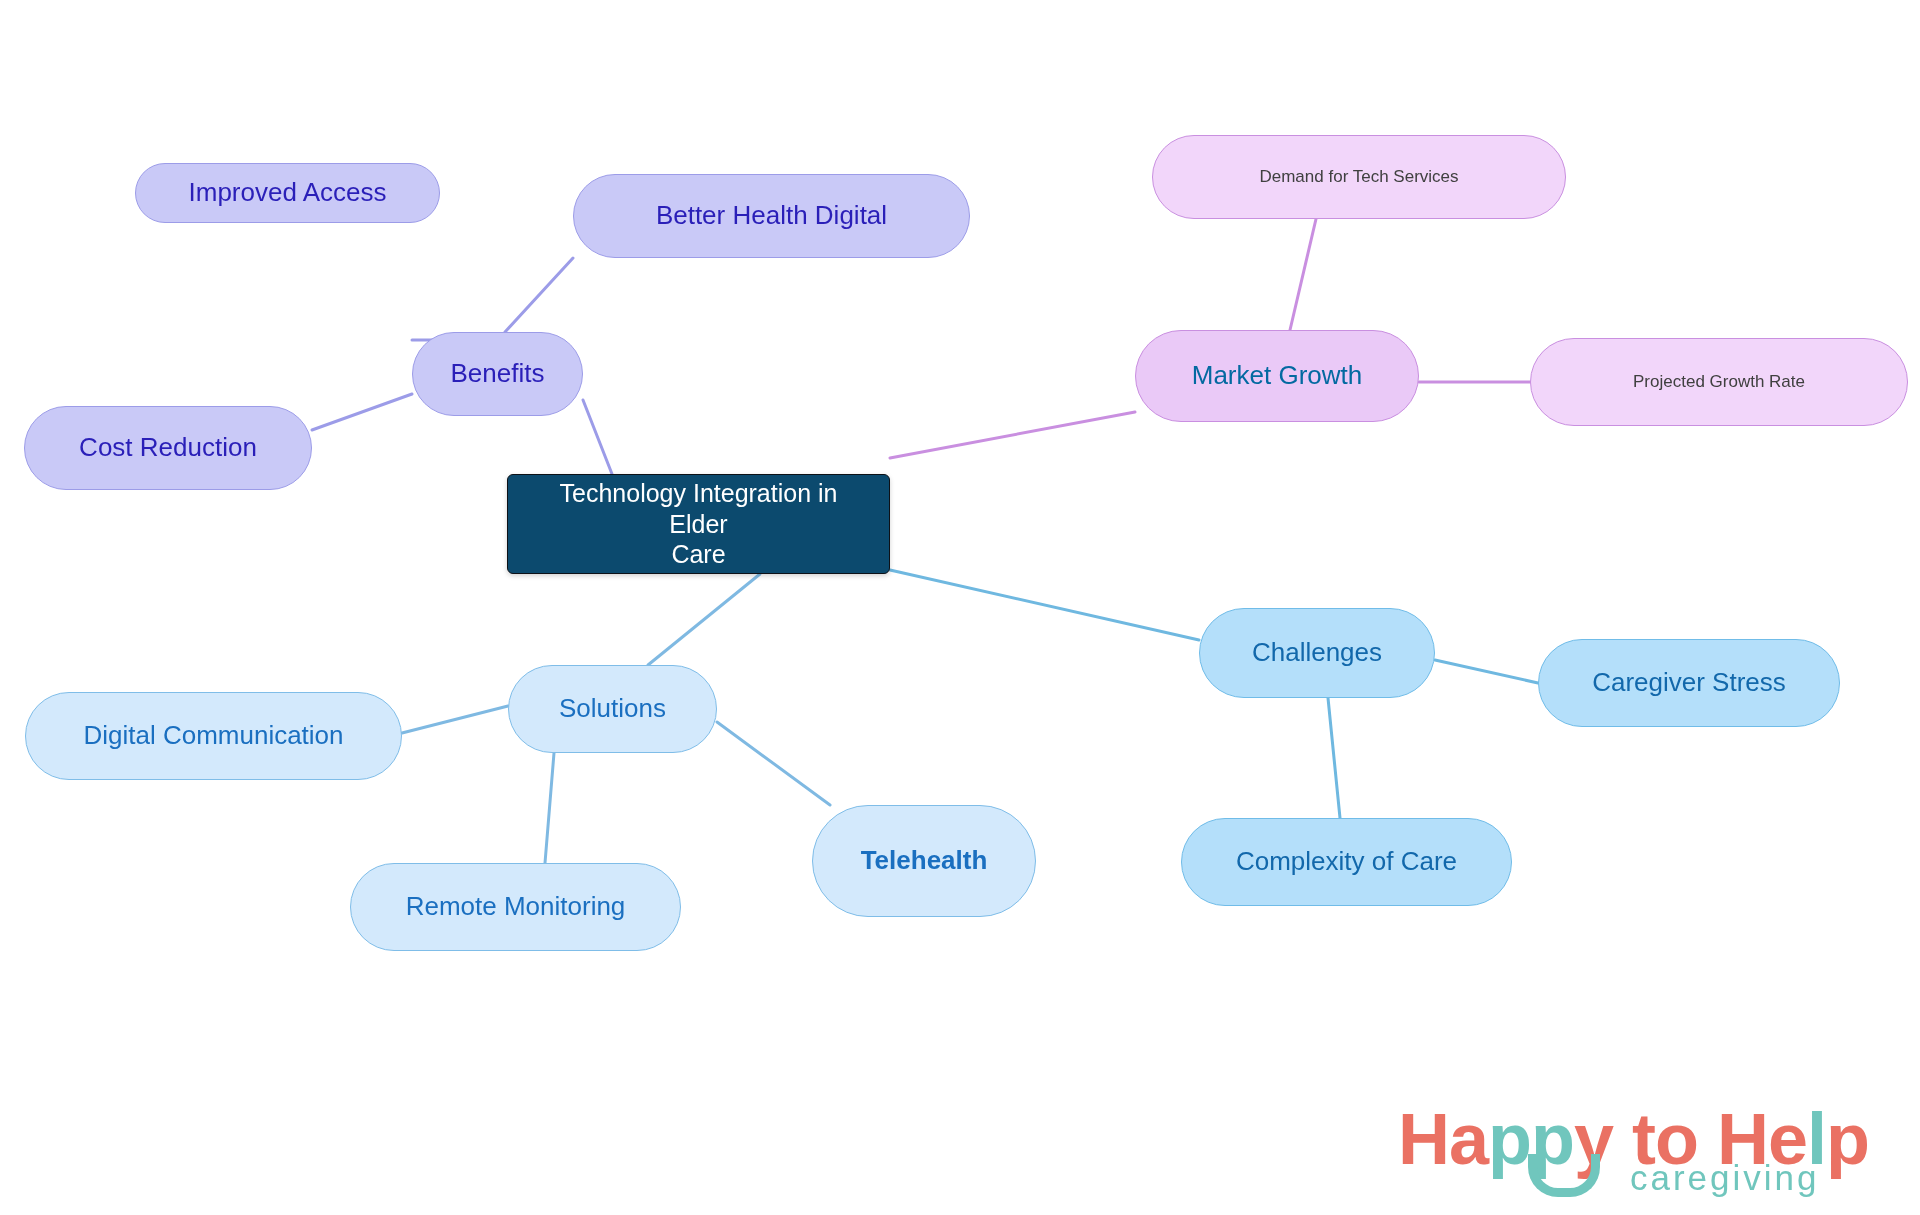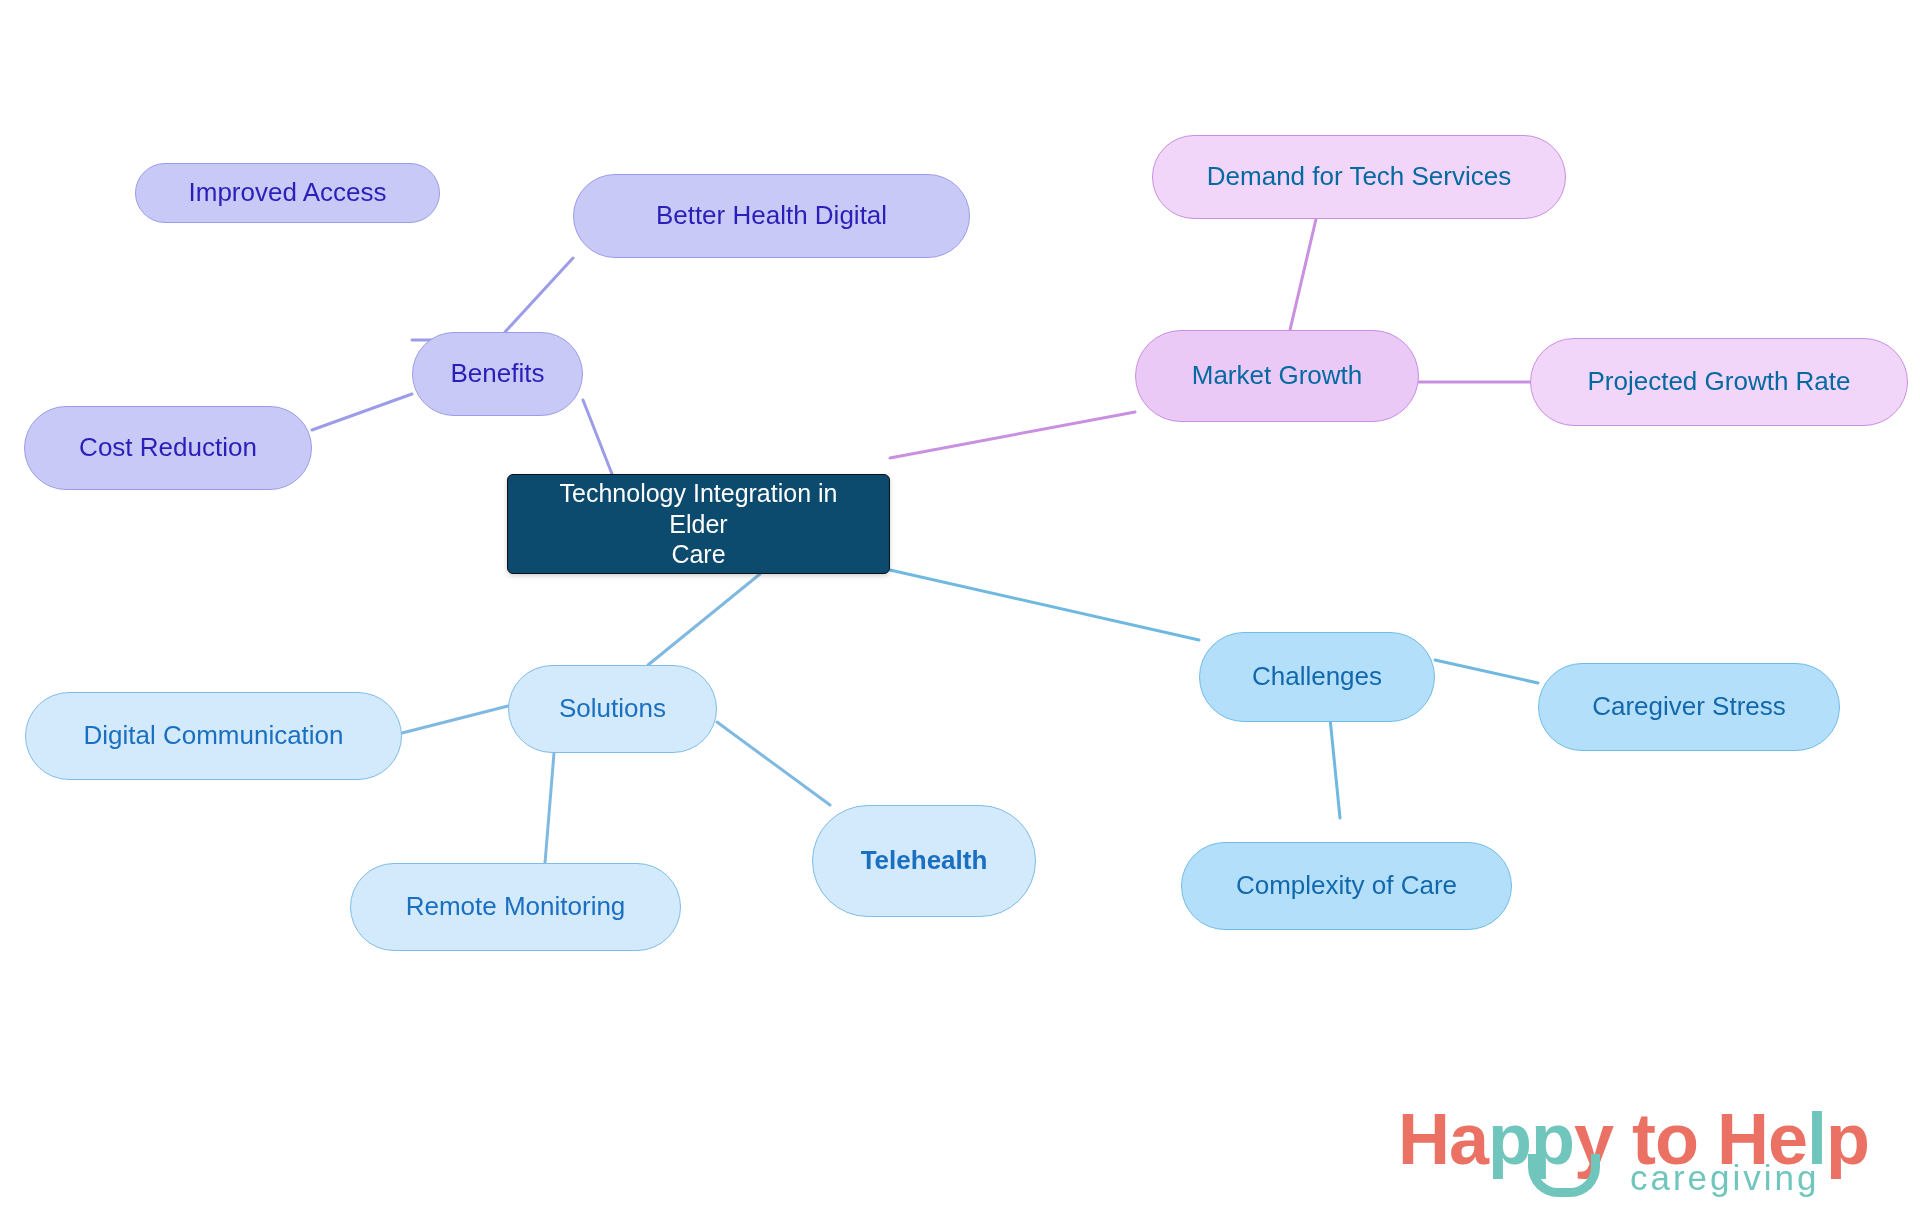--- a/index.html
+++ b/index.html
@@ -58,33 +58,32 @@
     background: #eac9f7;
     border-color: #c98fe0;
     color: #0369a1;
     border-radius: 999px;
     font-size: 26px;
     padding: 0 18px;
   }
   .node-pink-light {
     background: #f2d6fa;
     border-color: #c98fe0;
-    color: #0369a1;
+    color: #404040;
     border-radius: 999px;
-    font-size: 26px;
+    font-size: 17px;
     padding: 0 18px;
   }
   .node-blue-deep {
     background: #b4dffa;
     border-color: #70bce8;
     color: #1268ab;
     border-radius: 999px;
     font-size: 26px;
     padding: 0 18px;
-    margin-top: 24px;
   }
   .node-blue-light {
     background: #d3e9fc;
     border-color: #7fbde8;
     color: #1a6fc0;
     border-radius: 999px;
     font-size: 26px;
     padding: 0 18px;
   }
   #logo {

